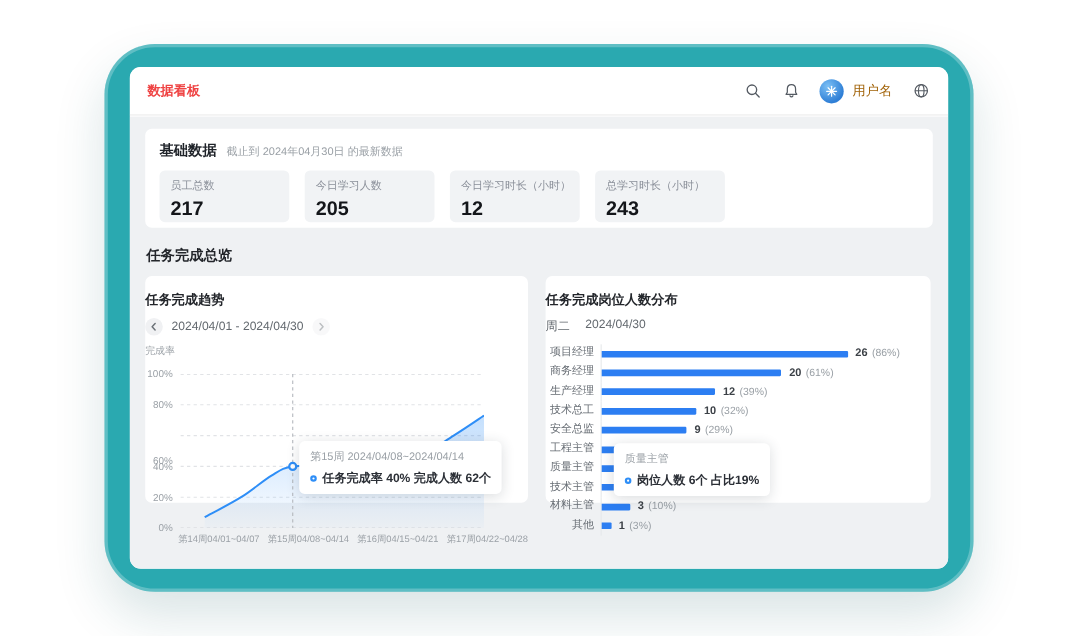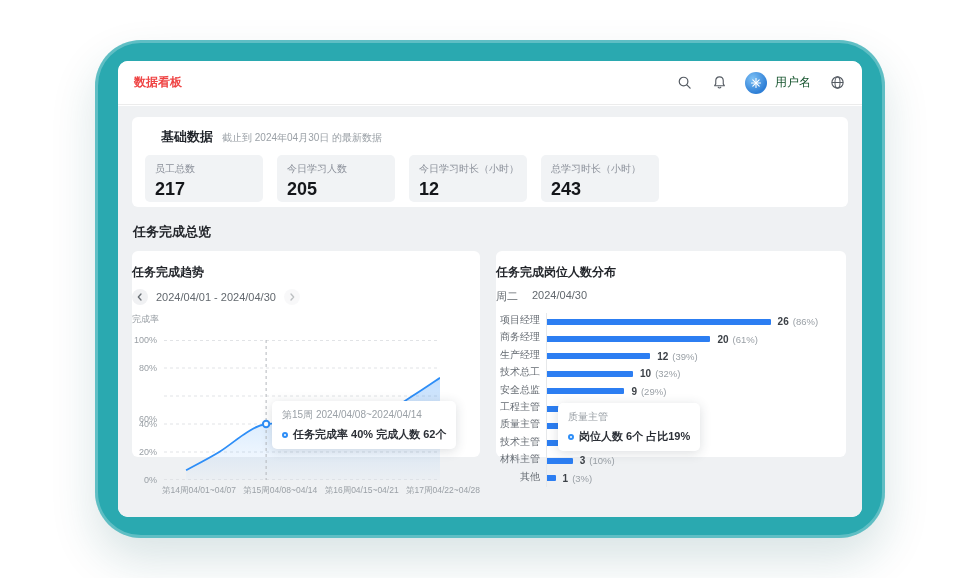--- a/index.html
+++ b/index.html
@@ -13,28 +13,28 @@
     background:#fff; border-radius:10px; overflow:hidden; }
 
   .topbar { height:44px; display:flex; align-items:center; padding:0 16px;
     background:#fff; border-bottom:1px solid #ececec; }
   .topbar-title { font-size:12px; font-weight:700; color:#ef4444; margin-right:auto; }
   .topbar-right { display:flex; align-items:center; gap:17px; }
   .icon-btn { width:18px; height:18px; display:flex; align-items:center; justify-content:center; cursor:pointer; }
   .avatar { width:22px; height:22px; border-radius:50%;
     background:radial-gradient(circle at 35% 30%, #7cc0f5, #2f7fd6 70%);
     display:flex; align-items:center; justify-content:center; }
-  .username { font-size:12px; color:#14532d; margin-left:-9px; cursor:pointer; }
+  .username { font-size:12px; color:#a16207; margin-left:-9px; cursor:pointer; }
 
   .content { position:absolute; top:45px; left:0; right:0; bottom:0;
     background:#eff1f3; padding:11px 14px; }
 
   .basic-card { background:#fff; border-radius:6px; padding:11px 13px; height:90px; }
   .basic-head { display:flex; align-items:baseline; gap:9px; }
-  .basic-title { font-size:13px; font-weight:700; color:#1f2329;margin-left:16px; }
+  .basic-title { font-size:13px; font-weight:700; color:#1f2329; }
   .basic-sub { font-size:10px; color:#9aa0a6; }
   .stats-row { display:flex; gap:14px; margin-top:9px; }
   .stat-box { width:118px; height:47px; background:#f1f3f5; border-radius:5px; padding:7px 10px; }
   .stat-label { font-size:10px; color:#8a8f99; white-space:nowrap; overflow:hidden; }
   .stat-value { font-size:18px; font-weight:700; color:#14161a; margin-top:3px; }
 
   .section-title { font-size:13px; font-weight:700; color:#23262b; margin:16px 1px 10px; }
 
   .cards-row { display:flex; gap:16px; }
   .card { background:#fff; border-radius:6px; padding:13px 0; height:206px; position:relative; }

